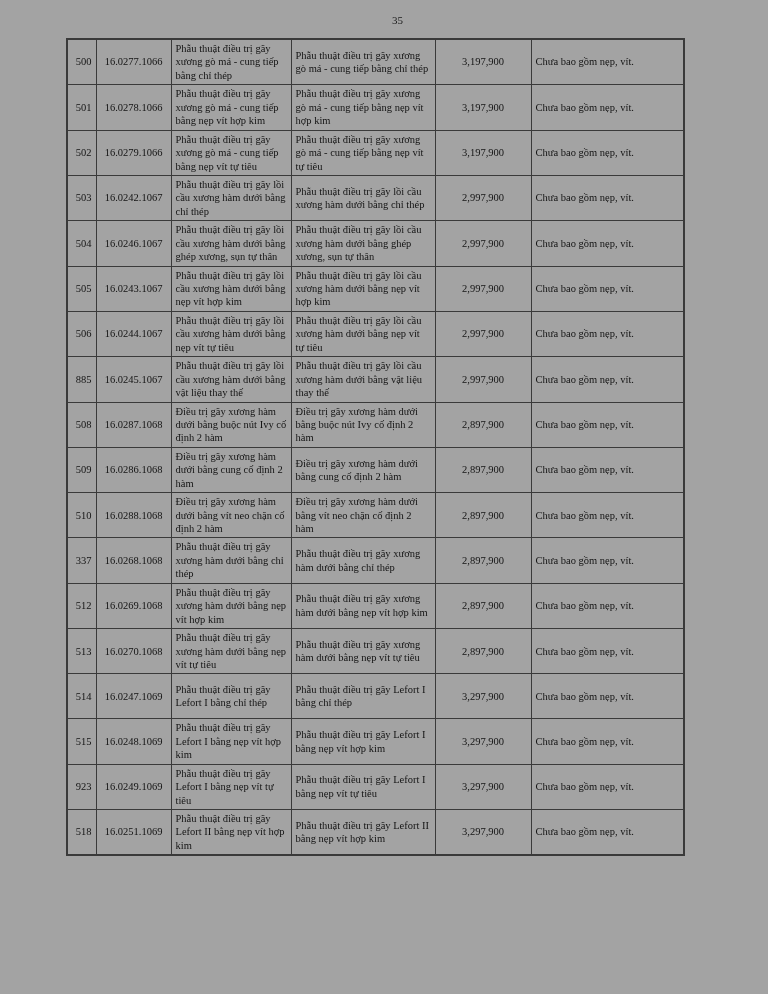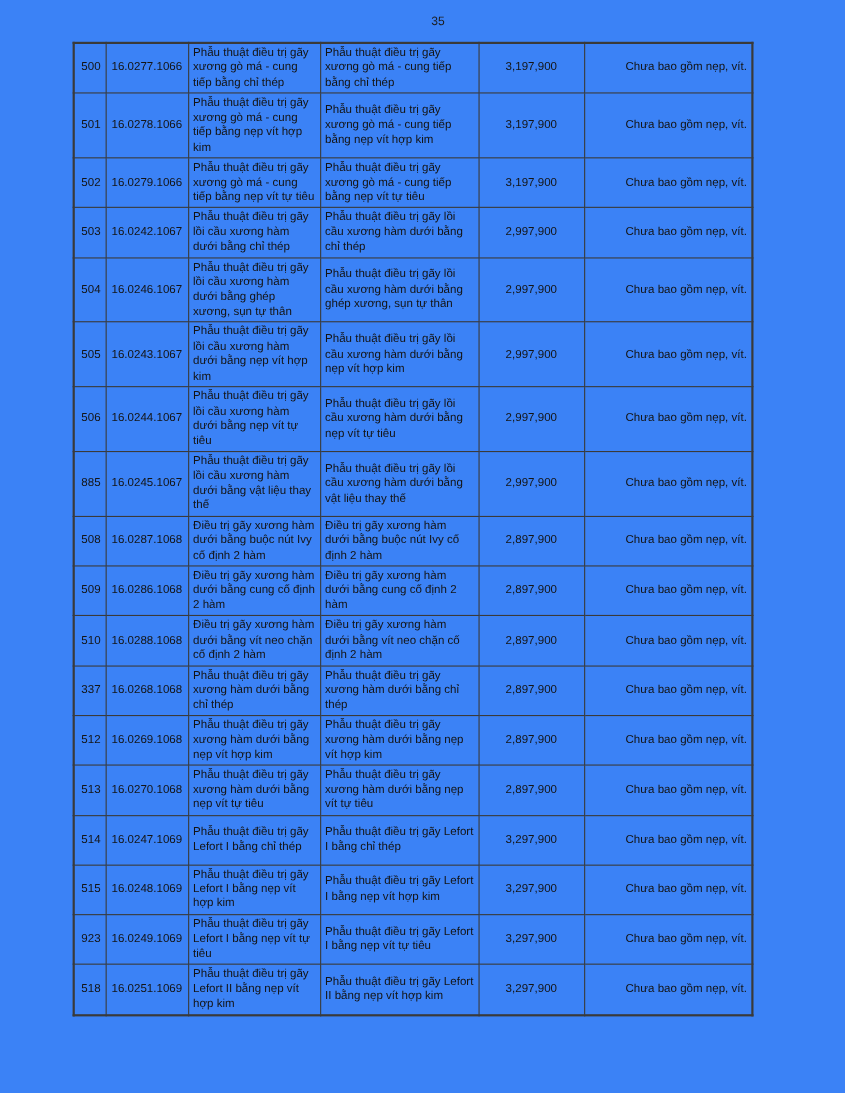--- a/index.html
+++ b/index.html
@@ -4,22 +4,22 @@
 <style>
   html, body {
     margin: 0;
     padding: 0;
     background: #ffffff;
   }
   .page {
     position: relative;
     width: 768px;
     height: 994px;
-    background: #3b82f6;
-    font-family: Liberation Sans, sans-serif;
+    background: #a3a3a3;
+    font-family: Liberation Serif, serif;
     color: #141414;
     overflow: hidden;
   }
   .page-number {
     position: absolute;
     top: 14px;
     left: 392px;
     font-size: 11px;
     color: #1c1c1c;
   }
@@ -40,21 +40,21 @@
     vertical-align: middle;
     overflow: hidden;
     word-wrap: break-word;
   }
   .price-table tr { height: 45px; }
   .cell-no   { text-align: right; }
   .cell-code { text-align: center; margin-left: 45px; }
   .cell-name { text-align: left; }
   .cell-name2{ text-align: left; }
   .cell-price{ text-align: center; padding-right: 2px; }
-  .cell-note { text-align: right; }
+  .cell-note { text-align: left; }
 </style>
 </head>
 <body>
 
 <div class="page">
   <div class="page-number">35</div>
 
   <table class="price-table">
     <colgroup>
       <col style="width:29px">

